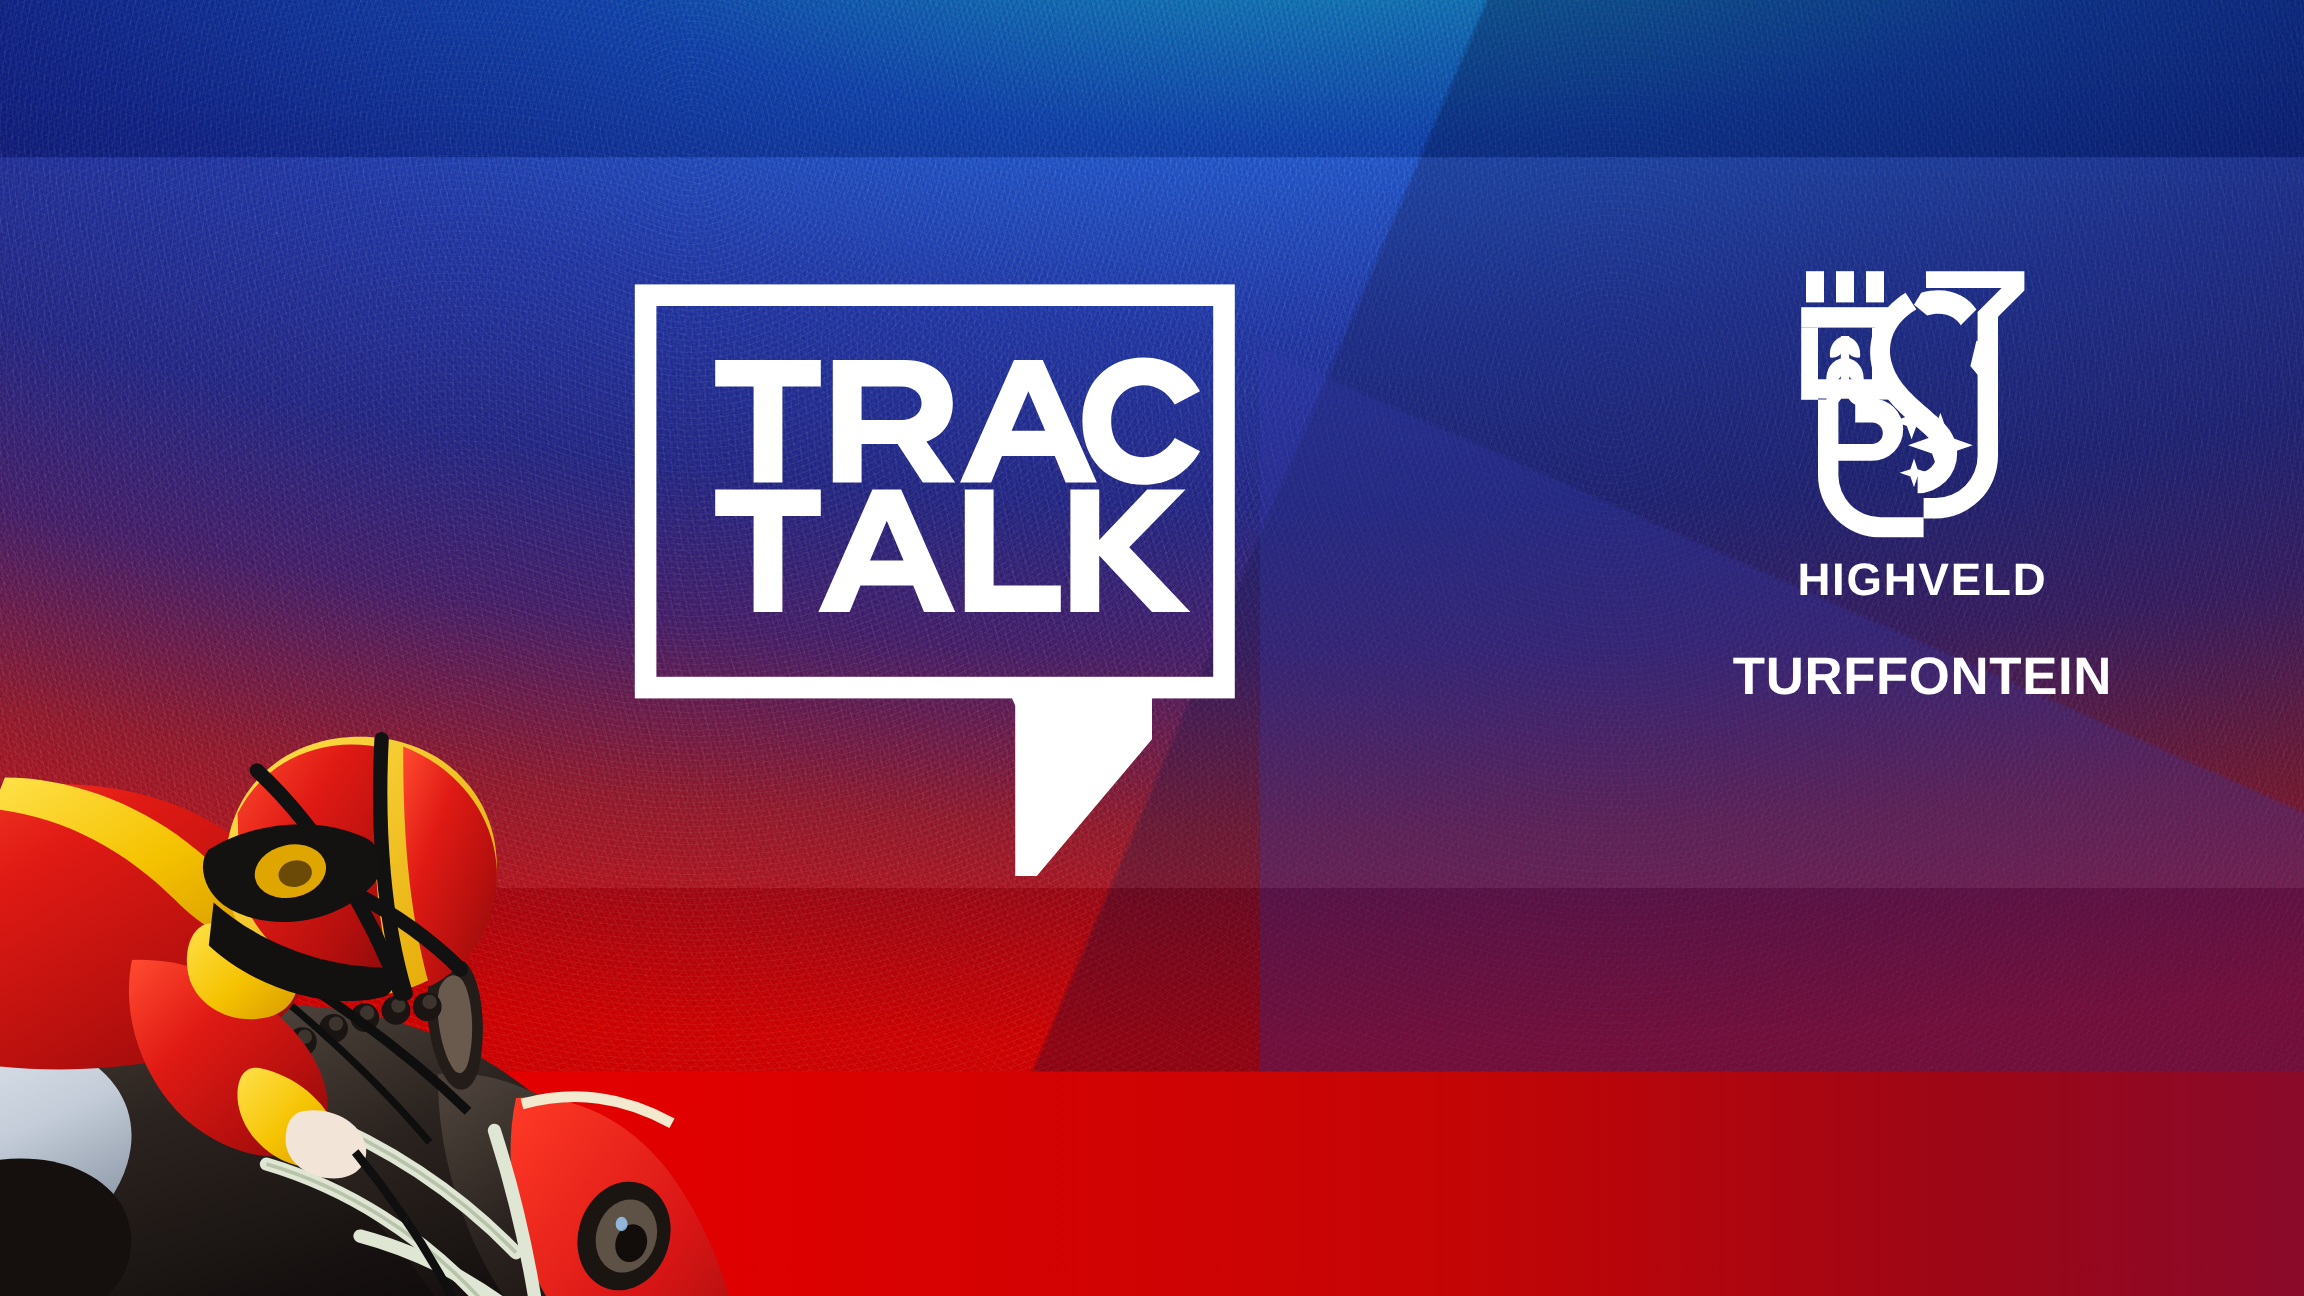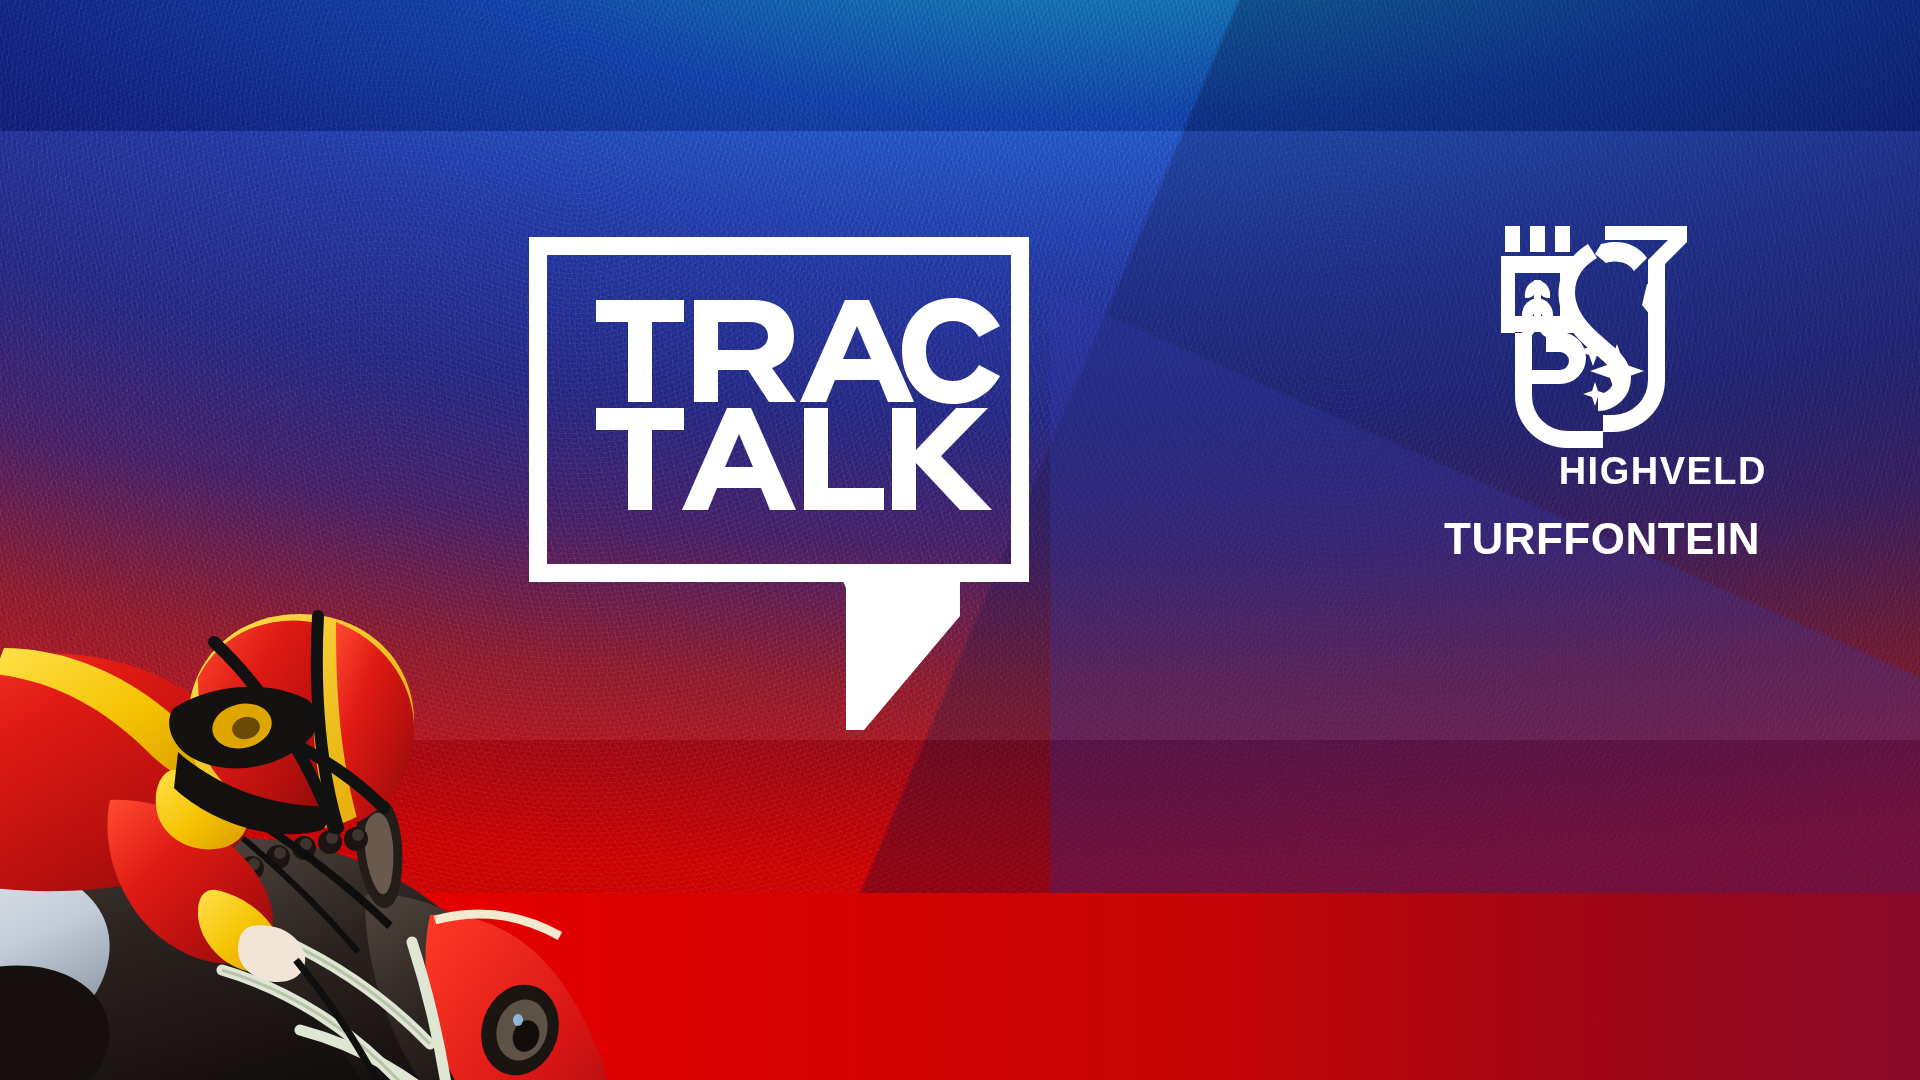--- a/index.html
+++ b/index.html
@@ -69,23 +69,23 @@
     color:#fff;line-height:.86;letter-spacing:-1px;
   }
   .logo-line{
     display:block;font-weight:700;font-size:104px;white-space:nowrap;
   }
   .logo-line svg{display:block;overflow:visible;}
 
   
   .hv{position:absolute;left:1437px;top:222px;width:330px;text-align:center;color:#fff;}
   .hv-shield{display:block;margin:0 auto;}
-  .hv-name{font-weight:700;font-size:38px;letter-spacing:1.5px;line-height:1.05;text-align:right;}
+  .hv-name{margin-top:12px;font-weight:700;font-size:38px;letter-spacing:1.5px;line-height:1.05;}
   .hv-name div{white-space:nowrap;}
-  .hv-venue{margin-top:22px;font-weight:700;font-size:44px;letter-spacing:.5px;white-space:nowrap;}
+  .hv-venue{margin-top:34px;font-weight:700;font-size:44px;letter-spacing:.5px;white-space:nowrap;}
 </style>
 </head>
 <body>
 
 <div class="stage">
 
   <div class="bg-base"></div>
   <div class="bg-texture"></div>
   <div class="bg-texture2"></div>
   <div class="bg-wedge"></div>

